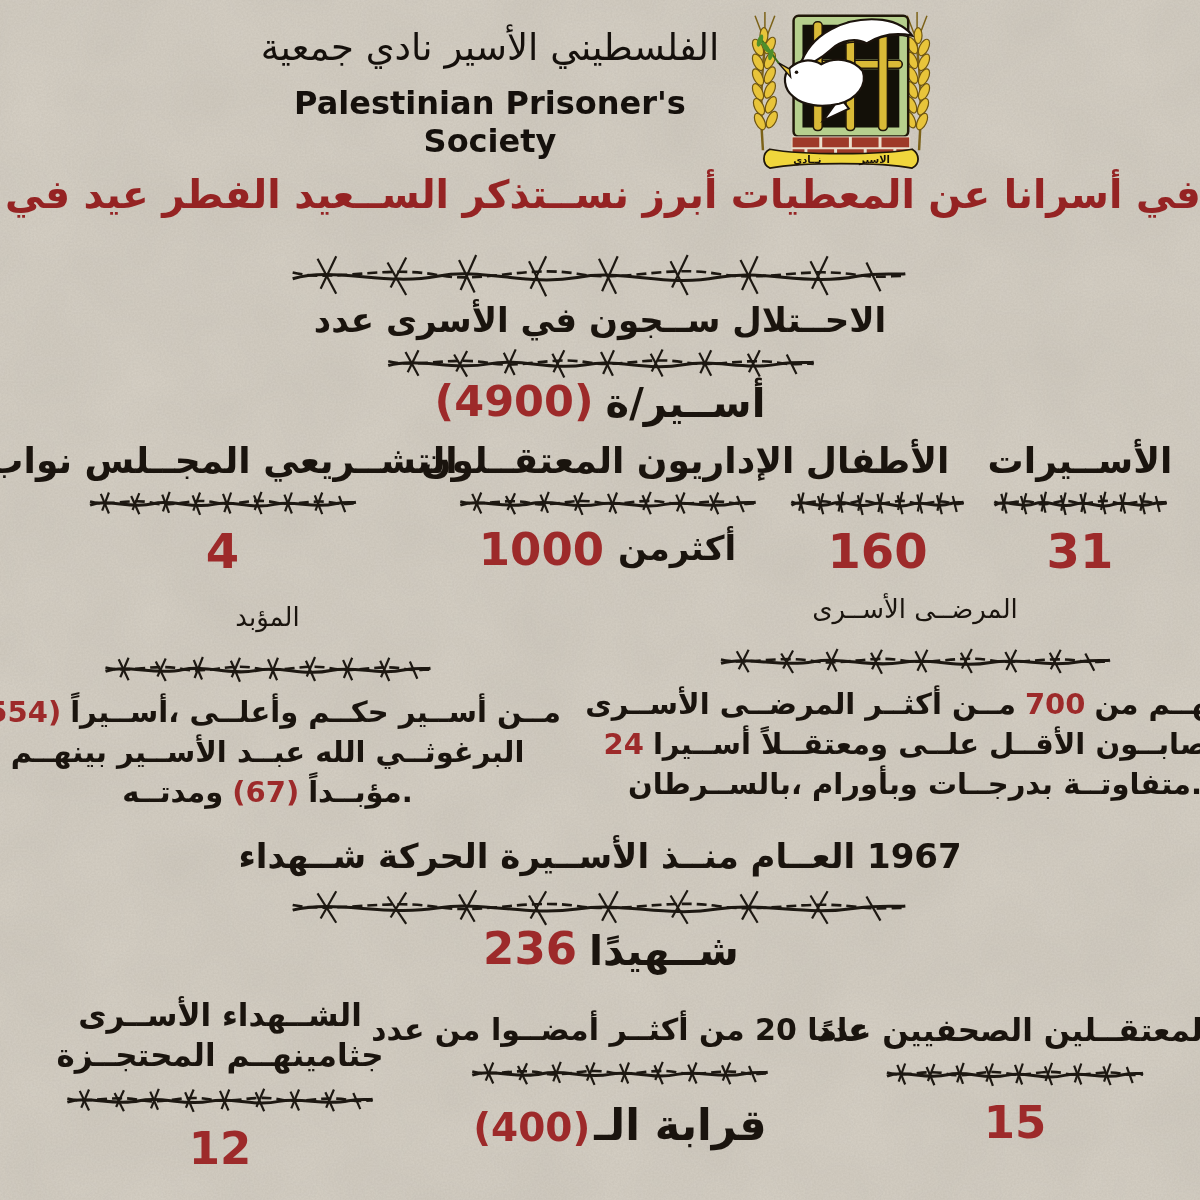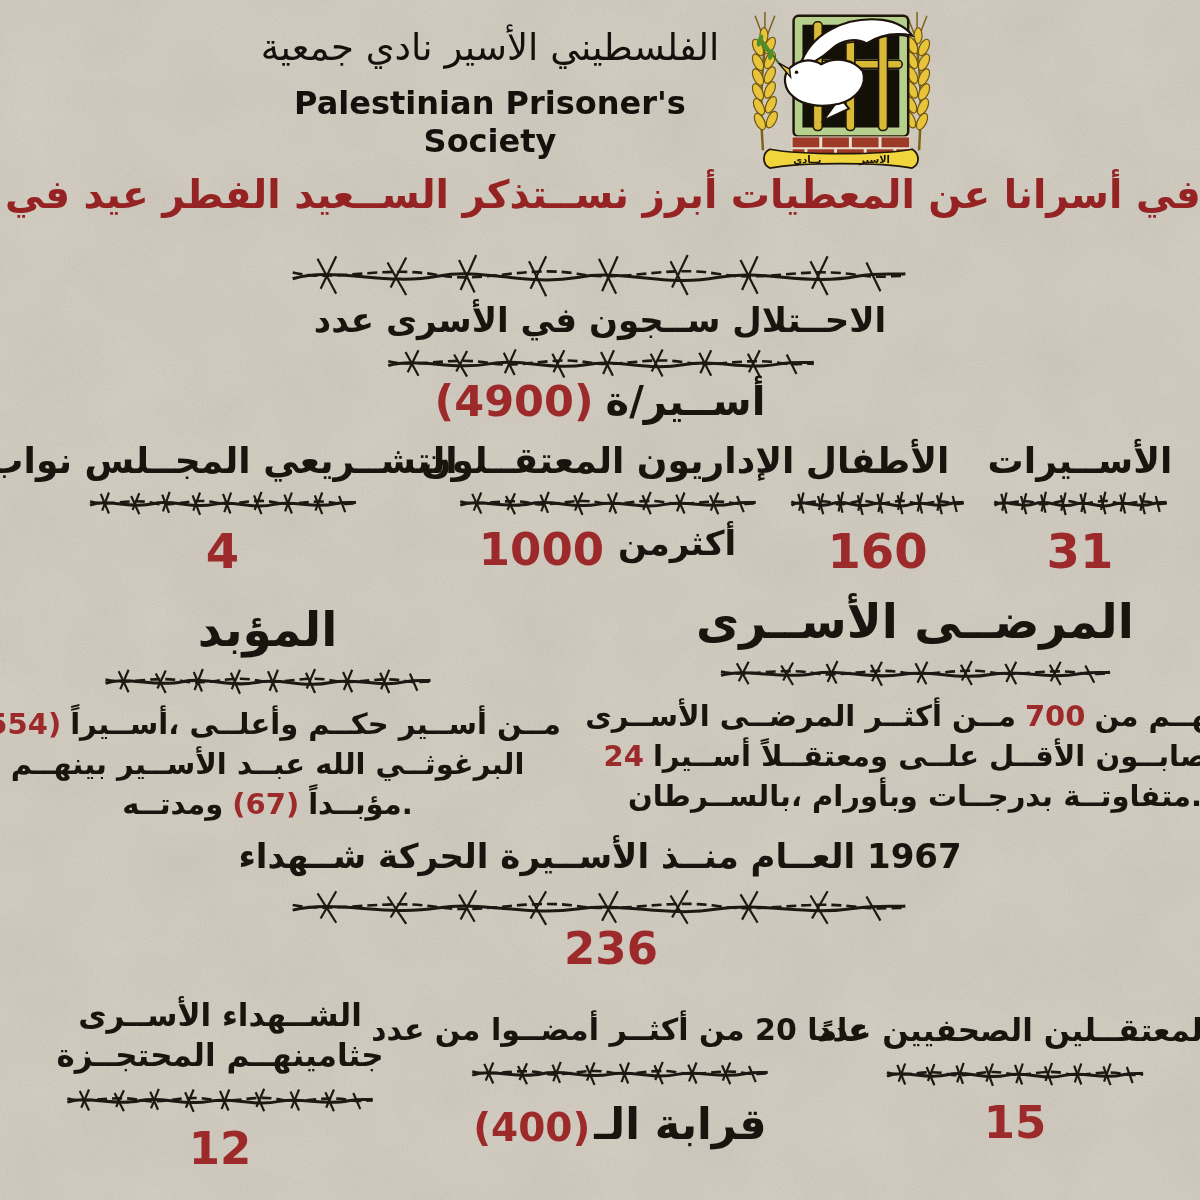--- a/index.html
+++ b/index.html
@@ -11,38 +11,38 @@
   html,body{margin:0;padding:0;background:#b9b3a8;}
   #canvas{
     position:relative;width:1200px;height:1200px;margin:0 auto;
     background:var(--bg);overflow:hidden;
     font-family:"DejaVu Sans",sans-serif;color:var(--ink);
   }
   .abs{position:absolute;}
   .c{text-align:center;}
   .lbl{font-weight:bold;color:var(--ink);}
   .num{font-weight:bold;color:var(--red);}
-  .row{display:flex;justify-content:center;align-items:center;gap:12px;}
+  .row{display:flex;justify-content:center;align-items:flex-end;gap:12px;}
   .col{display:flex;flex-direction:column;align-items:center;}
   .wire{display:block;}
   #title{
     left:5px;top:172px;width:1190px;
     font-size:39px;font-weight:bold;color:var(--title-red);
     white-space:nowrap;text-align:center;
   }
   #hdr-ar{left:230px;top:26px;width:520px;font-size:37px;text-align:center;color:#15100c;}
   #hdr-en{left:230px;top:84px;width:520px;font-size:32px;font-weight:bold;text-align:center;color:#15100c;}
   #s1-heading{left:0;top:300px;width:1200px;font-size:34px;}
   #s1-line{left:0;top:376px;width:1200px;}
   #s1-line .val{font-size:43px;}
   #s1-line .unit{font-size:40px;font-weight:bold;}
   .stat-col{position:absolute;top:440px;}
   .stat-col .lbl{font-size:36px;white-space:nowrap;margin-bottom:8px;}
   .stat-col .num{font-size:48px;margin-top:6px;}
-  .panel .hd{font-size:47px;font-weight:bold;margin-bottom:9px;}
+  .panel .hd{font-size:26px;font-weight:normal;margin-bottom:22px;}
   .panel .line{font-size:29px;font-weight:bold;line-height:1.38;display:flex;gap:9px;justify-content:center;align-items:baseline;white-space:nowrap;}
   #martyrs-heading{left:0;top:836px;width:1200px;font-size:34px;}
   #martyrs-line{left:0;top:922px;width:1200px;margin-left:11px;}
   #martyrs-line .val{font-size:45px;}
   #martyrs-line .unit{font-size:41px;font-weight:bold;}
   .b-col .lbl{font-size:31px;line-height:1.3;white-space:nowrap;}
   .b-col .num{font-size:45px;margin-top:8px;}
   .b-col .wire{margin-top:10px;}
   #b-approx .val{font-size:39px;}
   #b-approx .pre{font-size:43px;font-weight:bold;}
@@ -254,20 +254,21 @@
       <span>‎بالســرطان،‎ ‎وبأورام‎ ‎بدرجــات‎ ‎متفاوتــة.‎</span>
     </div>
   </div>
 
   <div id="martyrs-heading" class="abs c lbl">‎شــهداء‎ ‎الحركة‎ ‎الأســيرة‎ ‎منــذ‎ ‎العــام‎ ‎1967‎</div>
   <svg class="wire abs" style="left:288px;top:886px" width="622" height="42">
       <use href="#bw" width="100%" height="100%"></use>
     </svg>
   <div id="martyrs-line" class="abs row">
     <span class="num val">236</span>
+    <span class="unit">شــهيدًا</span>
   </div>
 
   <div class="abs col b-col" style="left:35px;top:995px;width:370px">
     <div class="lbl c">‎الأســرى‎ ‎الشــهداء‎</div>
     <div class="lbl c">‎المحتجــزة‎ ‎جثامينهــم‎</div>
     <svg class="wire" width="310" height="28">
         <use href="#bw" width="100%" height="100%"></use>
       </svg>
     <div class="num">12</div>
   </div>

